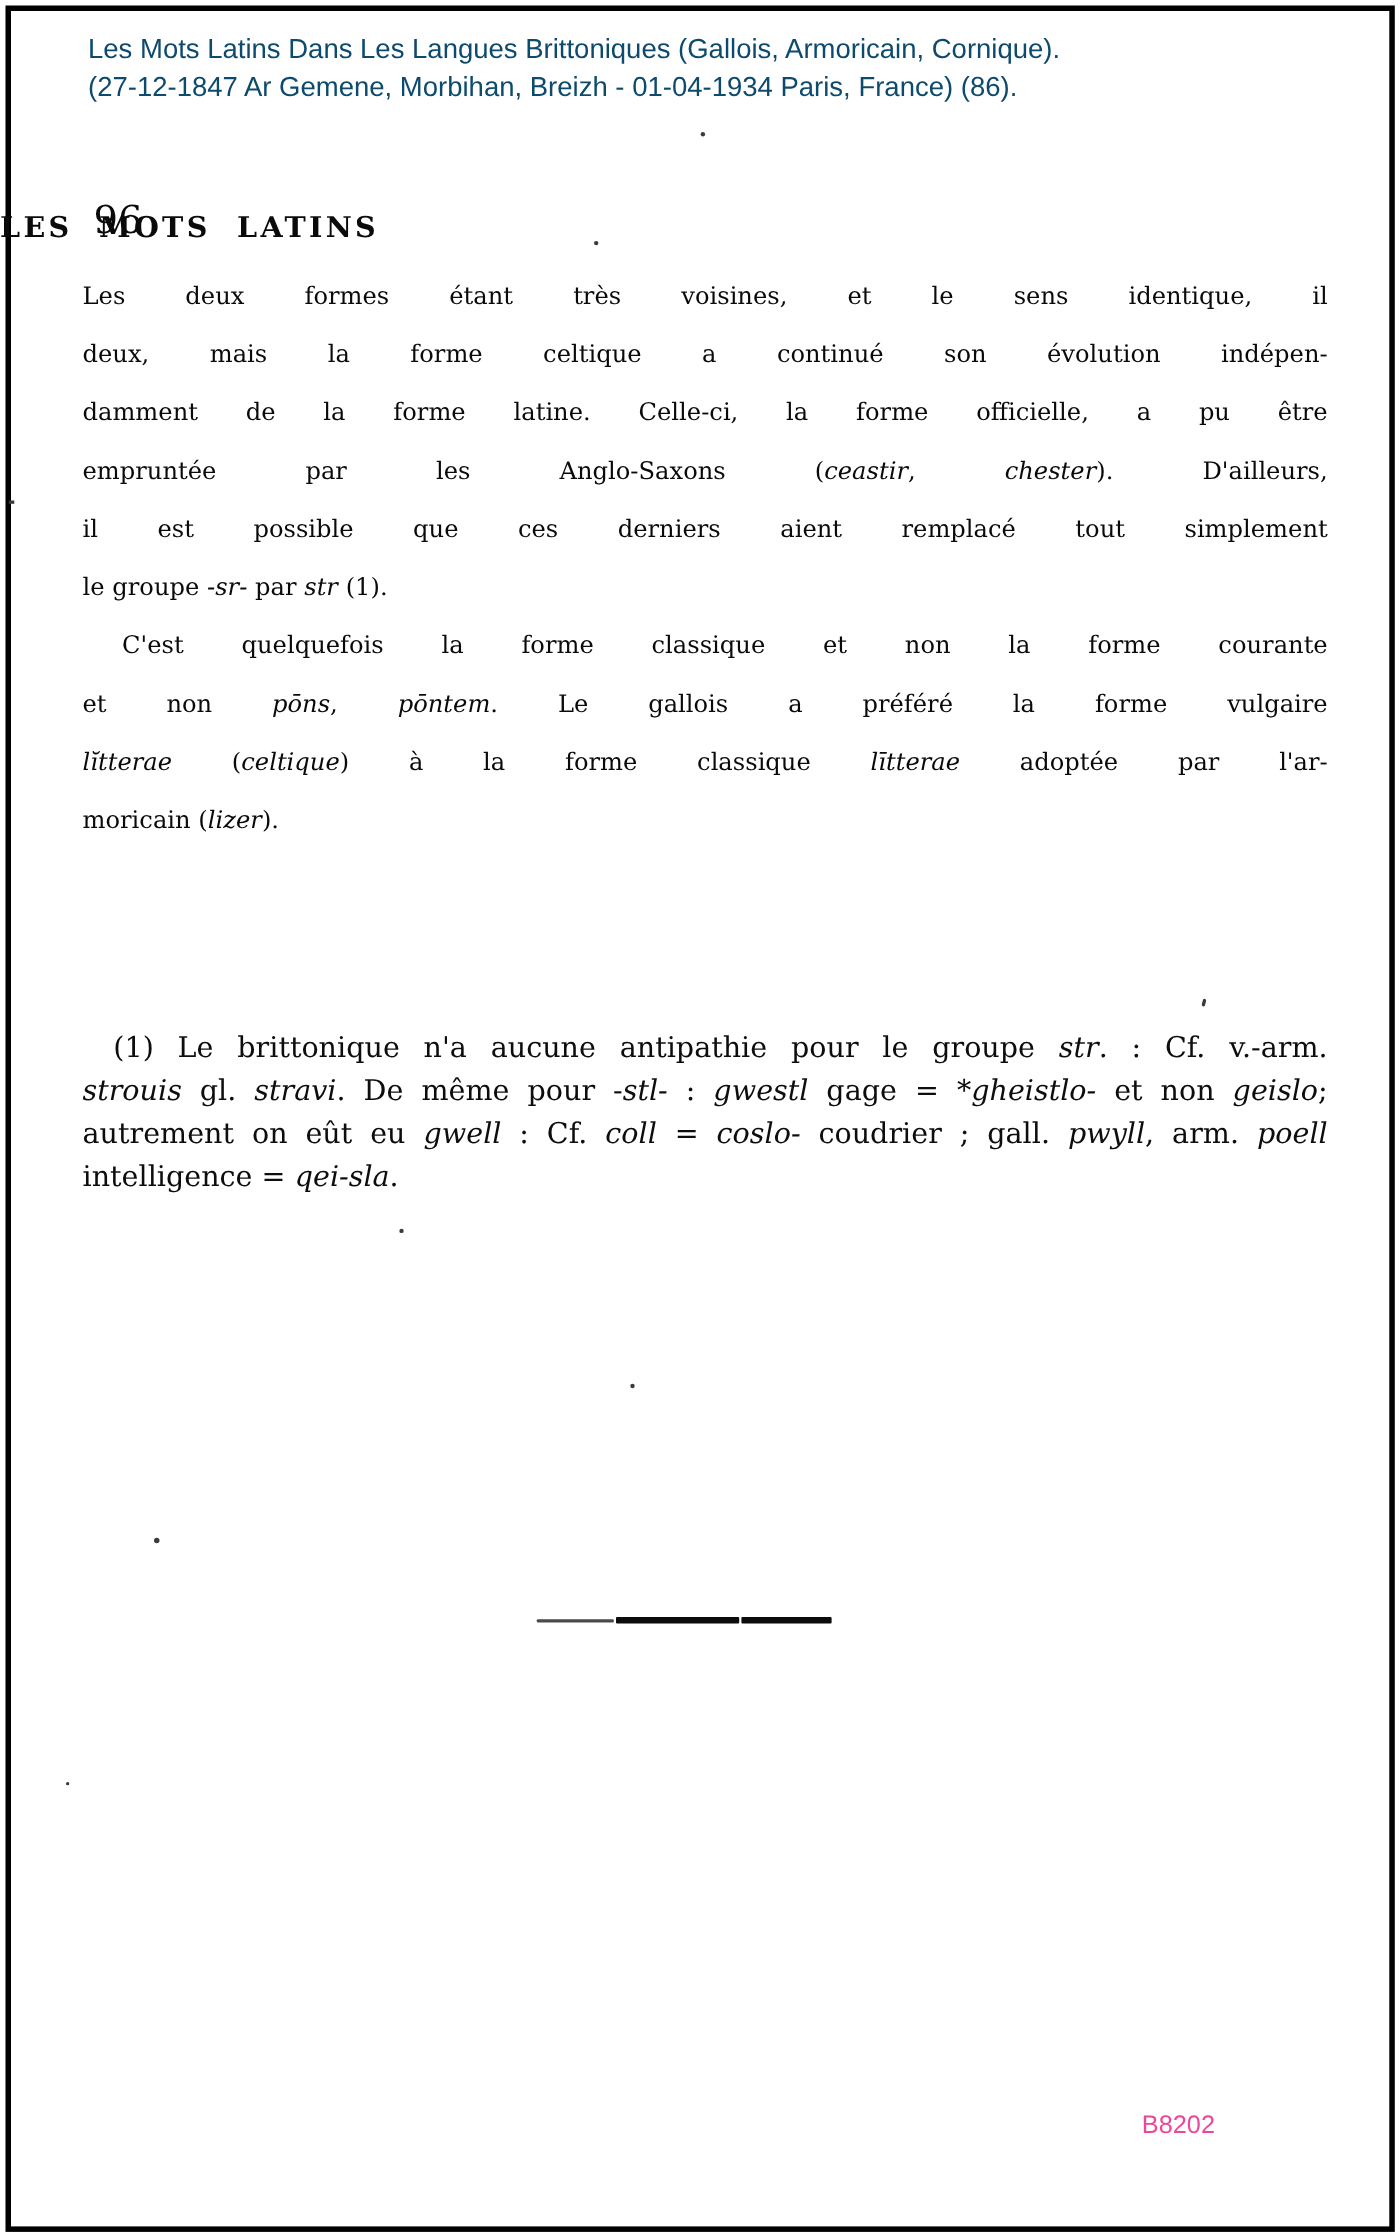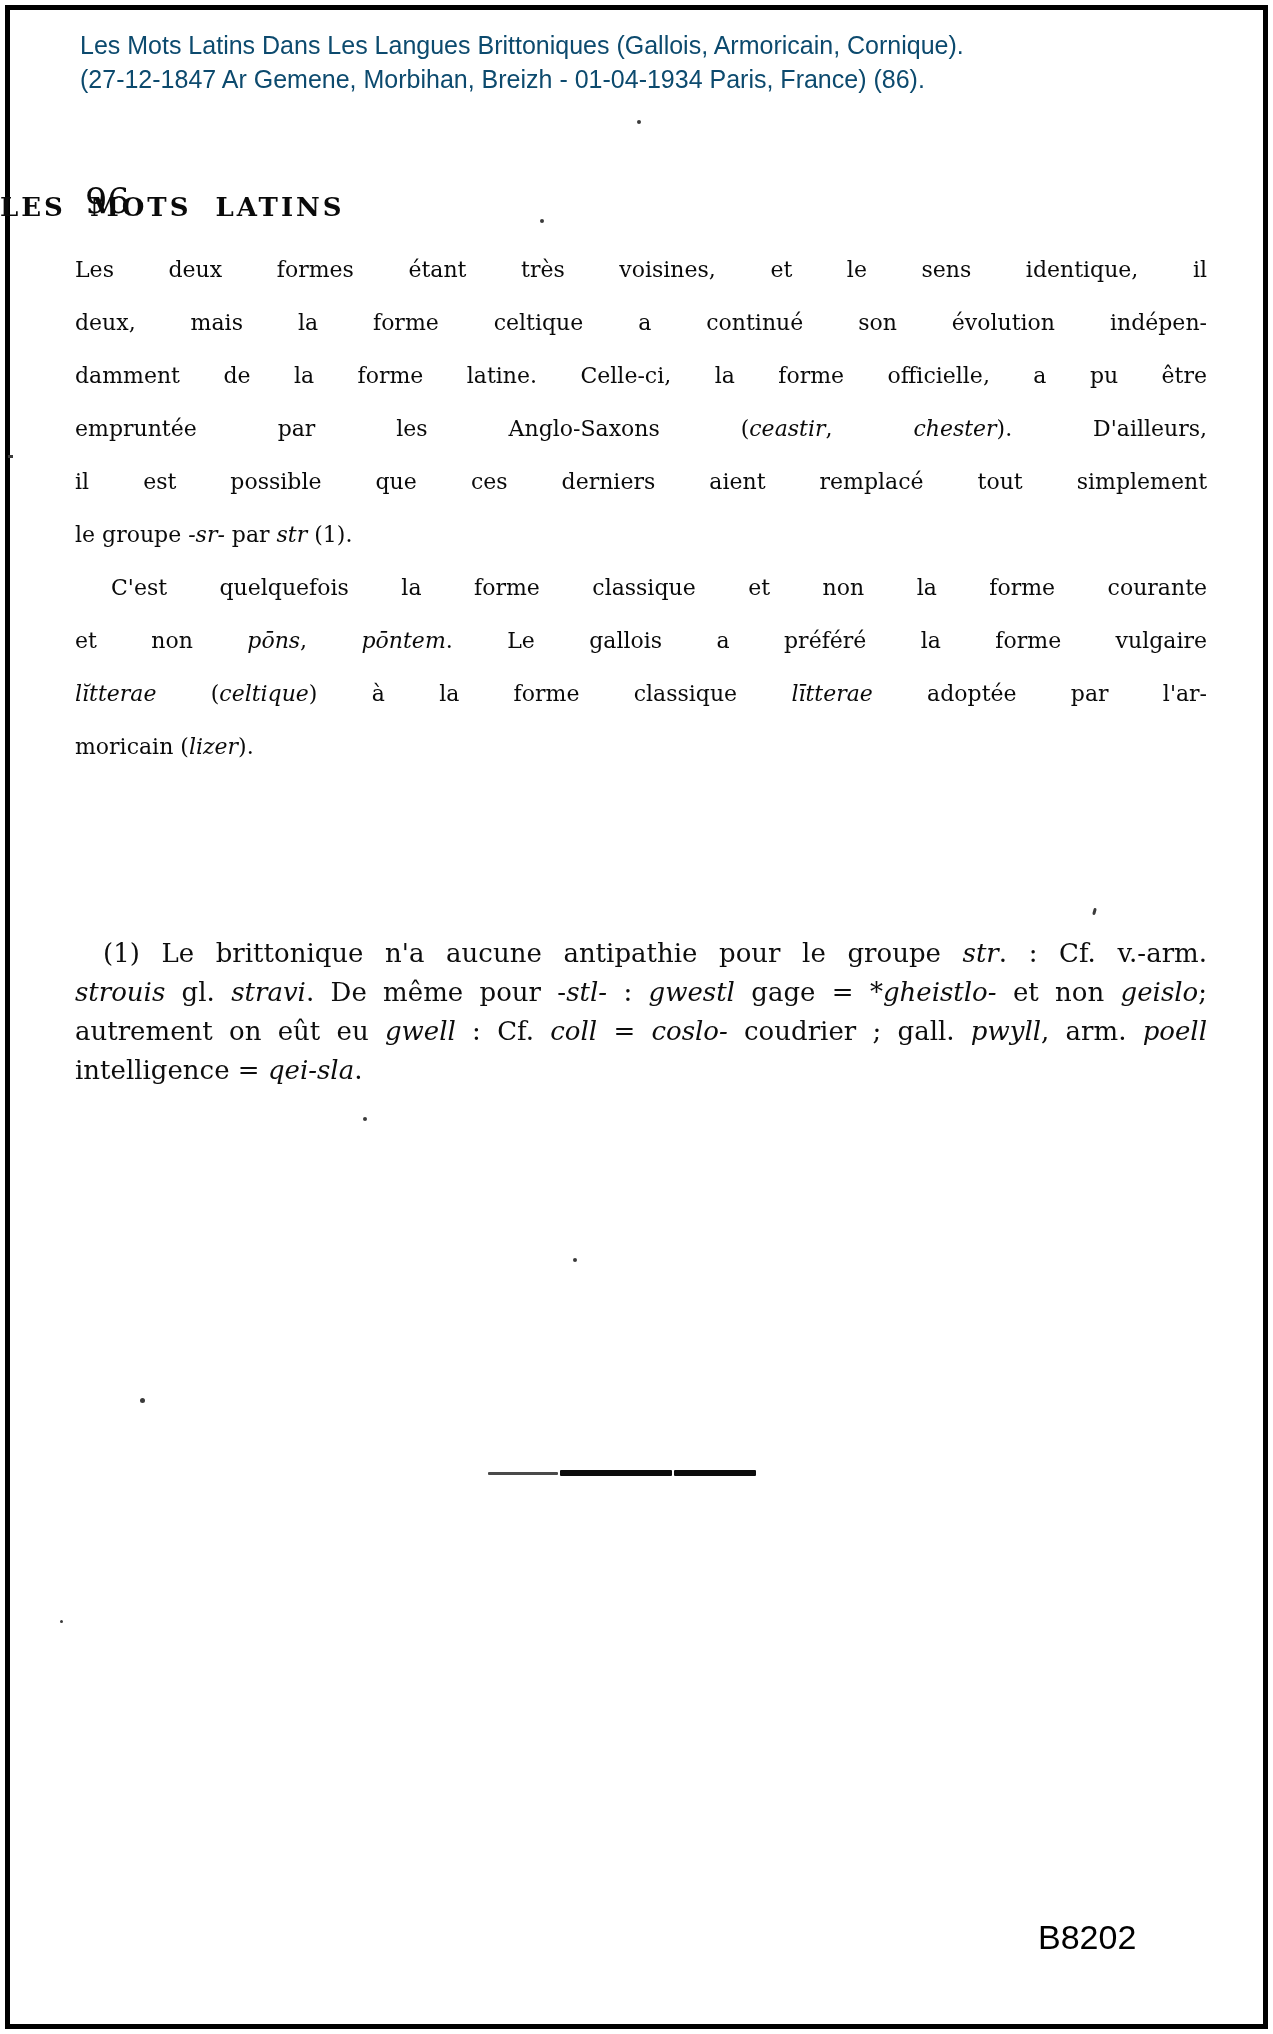--- a/index.html
+++ b/index.html
@@ -59,21 +59,21 @@
   
   .smudge { position:absolute; left:488px; top:1468px; width:268px; height:8px; }
   .smudge span { position:absolute; background:#0c0c0c; border-radius:1px; }
   .smudge .s1 { left:0; top:4px; width:70px; height:3px; background:#4a4a4a; }
   .smudge .s2 { left:72px; top:2px; width:112px; height:6px; }
   .smudge .s3 { left:186px; top:2px; width:82px; height:6px; }
   
   .catalog-code {
     position:absolute; left:1038px; top:1918px;
     font-family:"Liberation Sans", sans-serif;
-    font-size:34px; color:#000000;
+    font-size:23px; color:#ec4899;
   }
   
   .speck { position:absolute; background:#3b3b3b; border-radius:50%; }
 </style>
 </head>
 <body>
 
 <div class="frame"></div>
 
 <div class="provenance">

